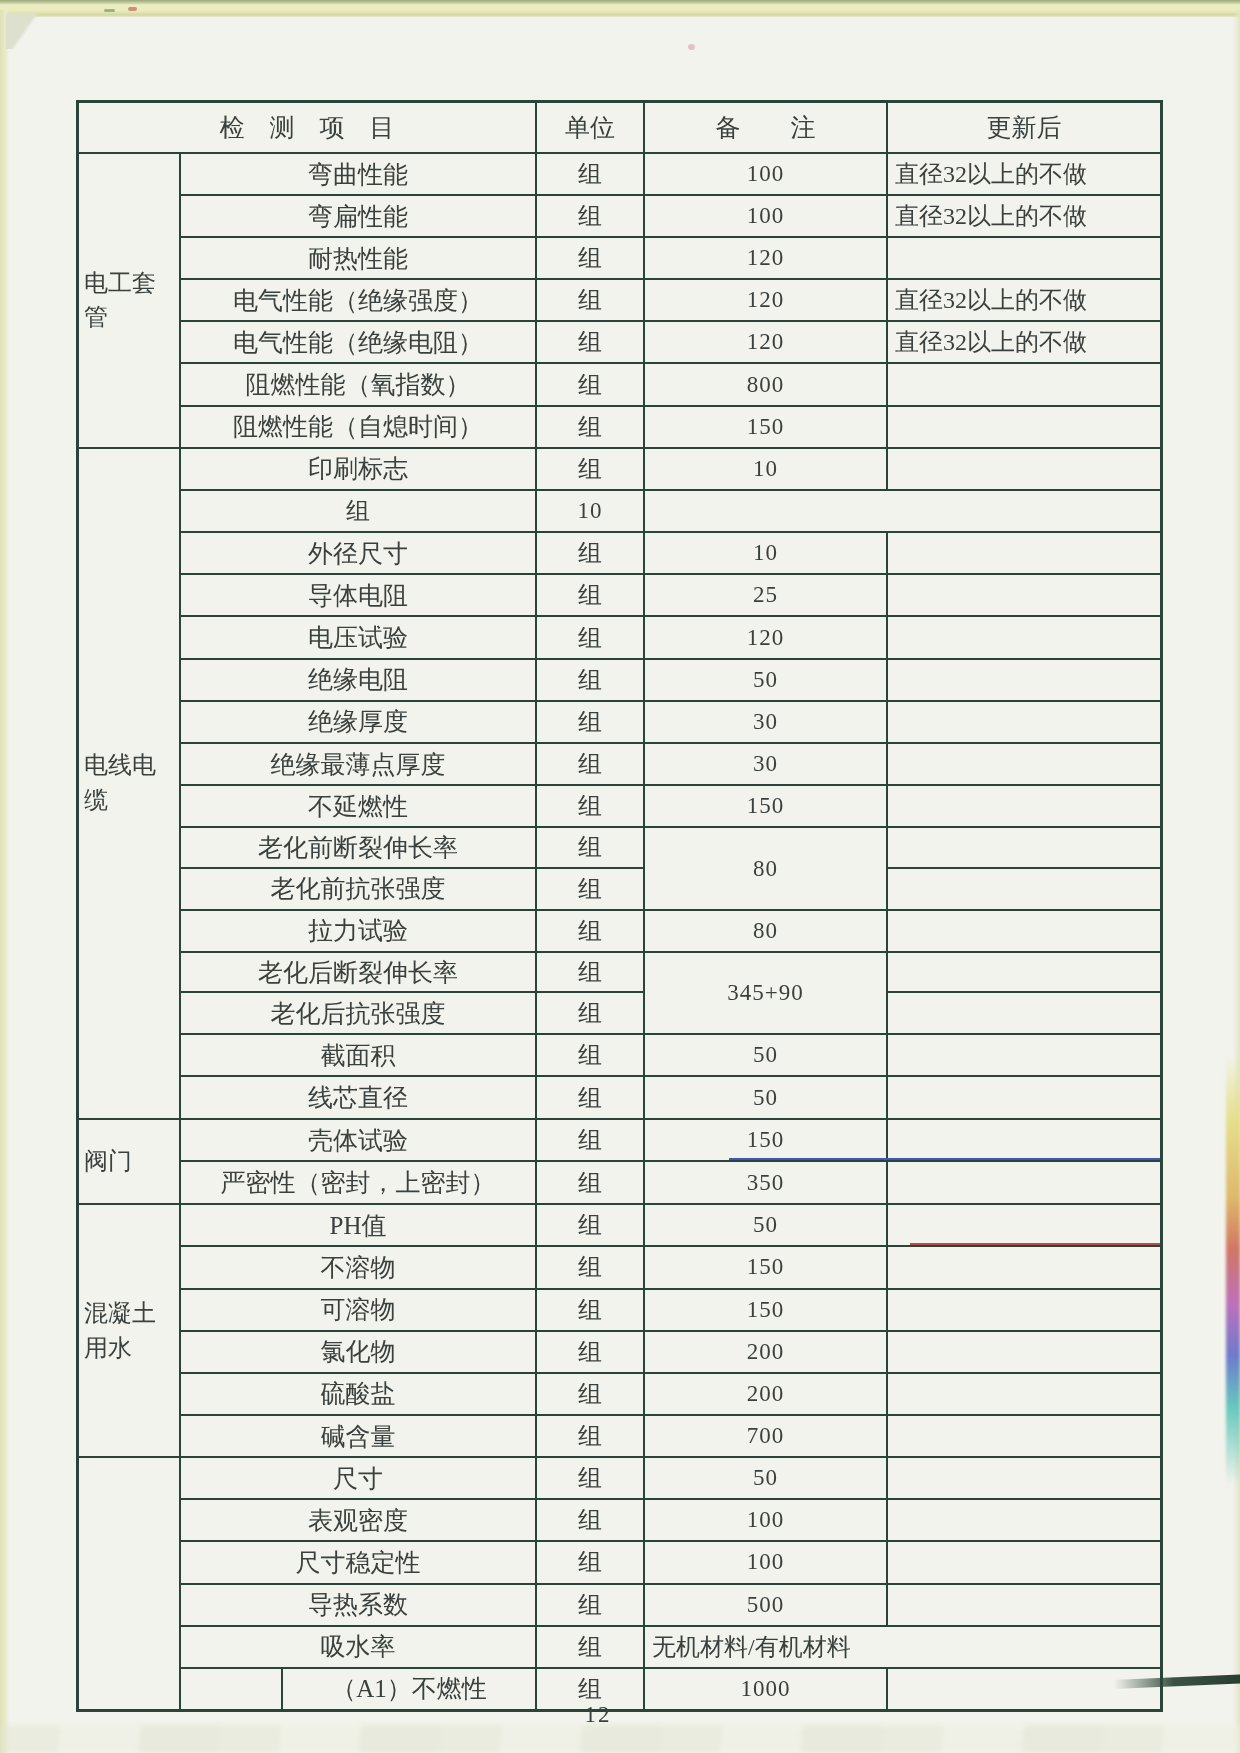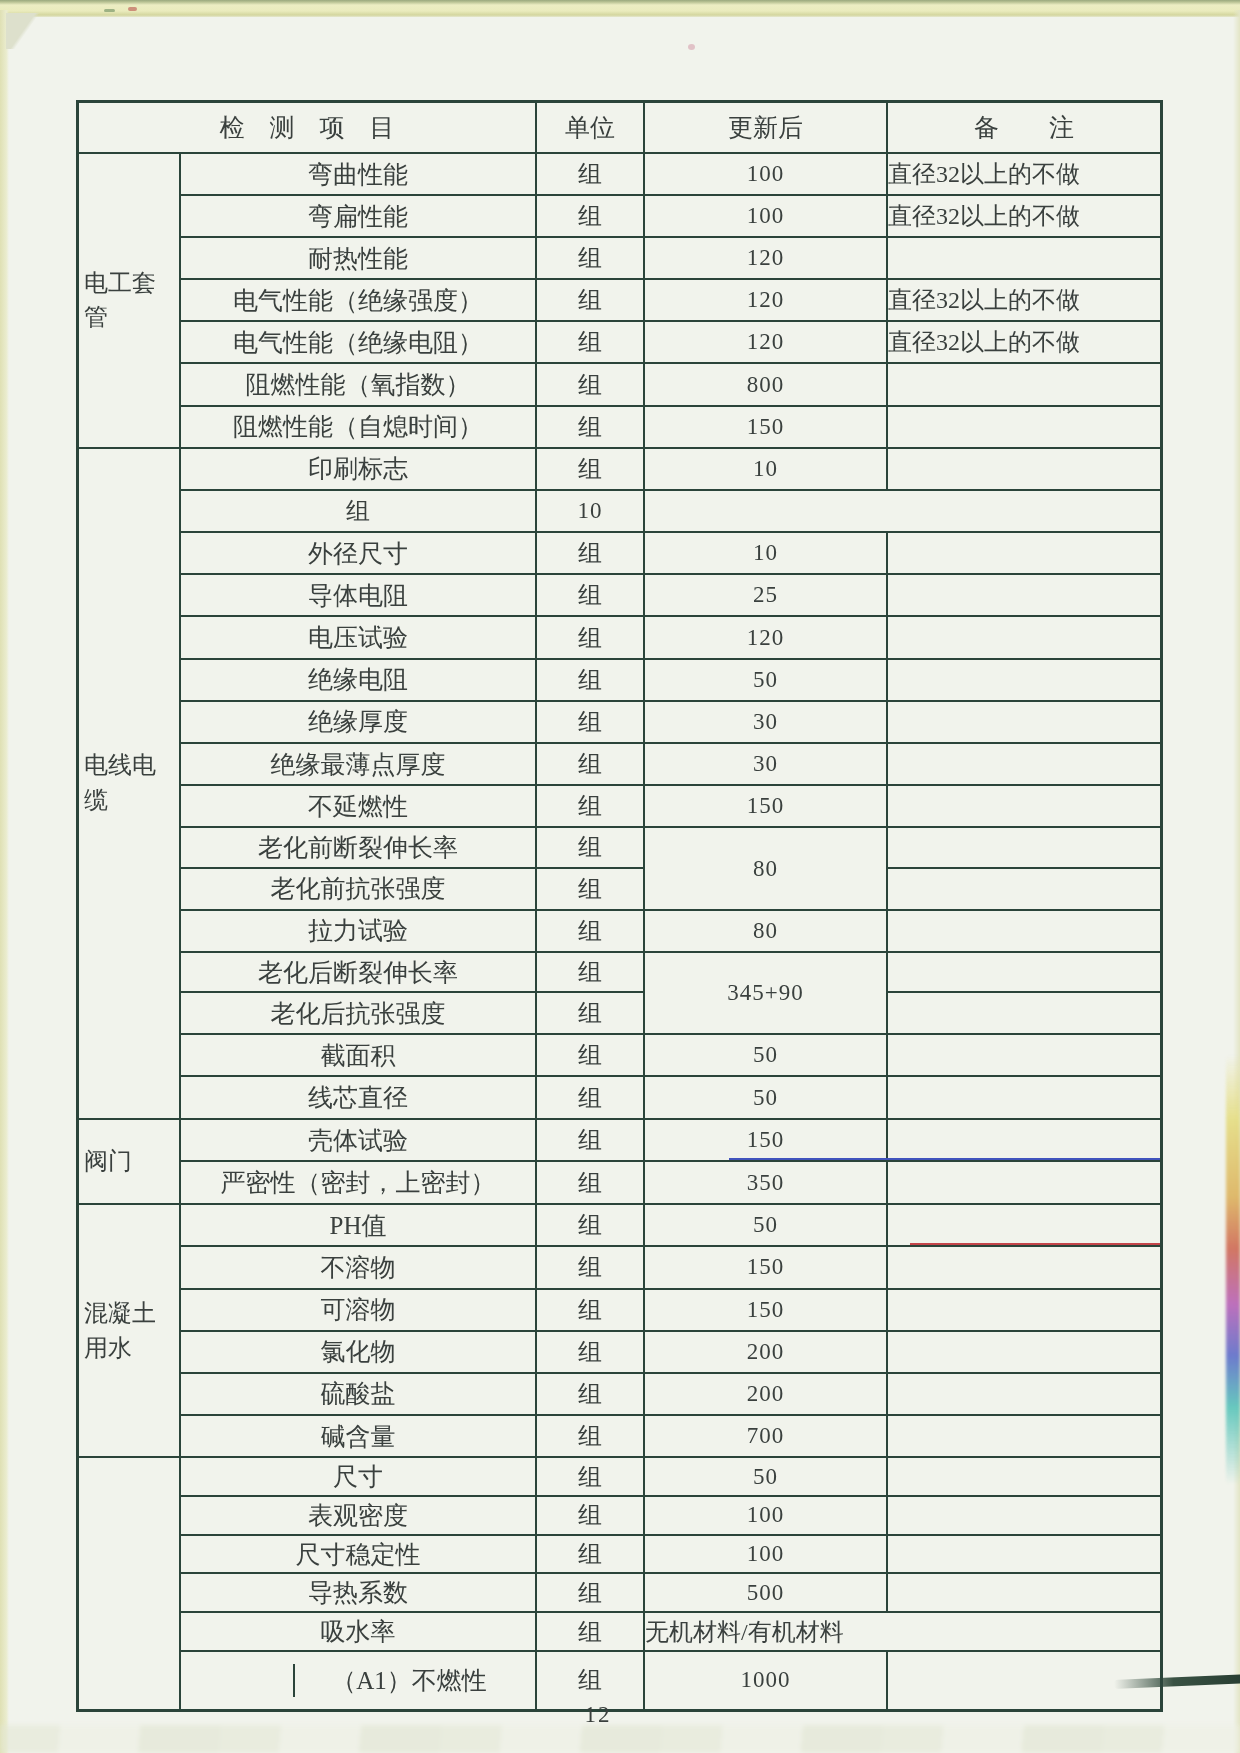--- a/index.html
+++ b/index.html
@@ -49,33 +49,33 @@
   .section:last-child{border-bottom:none;}
   .cat{width:102px;box-sizing:border-box;border-right:2px solid var(--line);
     display:flex;align-items:center;padding-left:5px;font-size:24px;line-height:1.45;}
   .rows{flex:1;display:flex;flex-direction:column;min-width:0;}
   .row{flex:1;display:grid;grid-template-columns:356px 108px 243px 1fr;
     border-bottom:2px solid var(--line);position:relative;box-sizing:border-box;}
   .row:last-child,.pair:last-child{border-bottom:none;}
   .cell{display:flex;align-items:center;justify-content:center;
     border-right:2px solid var(--line);box-sizing:border-box;
     font-size:25px;min-height:0;overflow:hidden;white-space:nowrap;}
-  .cell.remark{border-right:none;justify-content:flex-start;font-size:24px;}
+  .cell.remark{border-right:none;justify-content:flex-start;padding-left:7px;font-size:24px;}
   .cell.updated{font-size:23px;letter-spacing:1px;}
   .cell.unit{font-size:24px;}
   
   .pair{flex:2;display:grid;grid-template-columns:356px 108px 243px 1fr;
     grid-template-rows:1fr 1fr;border-bottom:2px solid var(--line);box-sizing:border-box;}
   .pair .pb{border-bottom:2px solid var(--line);}
   .pair .val{grid-row:1/3;grid-column:3;}
   
   .row.art-blue::after{content:"";position:absolute;left:56%;right:0;bottom:0;height:2px;background:#4153bd;}
   .row.art-red::after{content:"";position:absolute;left:74.5%;right:0;bottom:0;height:2px;background:#c4454a;}
   
-  .itemwrap{display:flex;align-items:stretch;justify-content:flex-start;padding:12px;}
+  .itemwrap{display:flex;align-items:stretch;justify-content:flex-start;padding:0;}
   .indent-box{width:102px;flex:none;border-right:2px solid var(--line);box-sizing:border-box;}
   .indent-text{flex:1;display:flex;align-items:center;justify-content:center;white-space:nowrap;}
   .pagenum{position:absolute;top:1702px;left:0;width:1196px;text-align:center;
     font-size:23px;letter-spacing:2px;}
 </style>
 </head>
 <body>
 
 <div class="edge-top"></div>
 <div class="edge-left"></div>
@@ -85,22 +85,22 @@
 <div class="speck-green"></div>
 <div class="speck-pink"></div>
 <div class="rainbow"></div>
 <div class="wedge"></div>
 <div class="mottle"></div>
 
 <div class="sheet">
   <div class="thead">
     <div class="th">检　测　项　目</div>
     <div class="th">单位</div>
+    <div class="th">备　　注</div>
     <div class="th">更新后</div>
-    <div class="th">备　　注</div>
   </div>
 
   <div id="tbody" style="display:flex;flex-direction:column;flex:1;min-height:0;">
       <div class="section" style="flex: 7 1 0px;">
         <div class="cat">电工套管</div>
         <div class="rows">
           <div class="row">
             <div class="cell item">弯曲性能</div>
             <div class="cell unit">组</div>
             <div class="cell updated">100</div>

